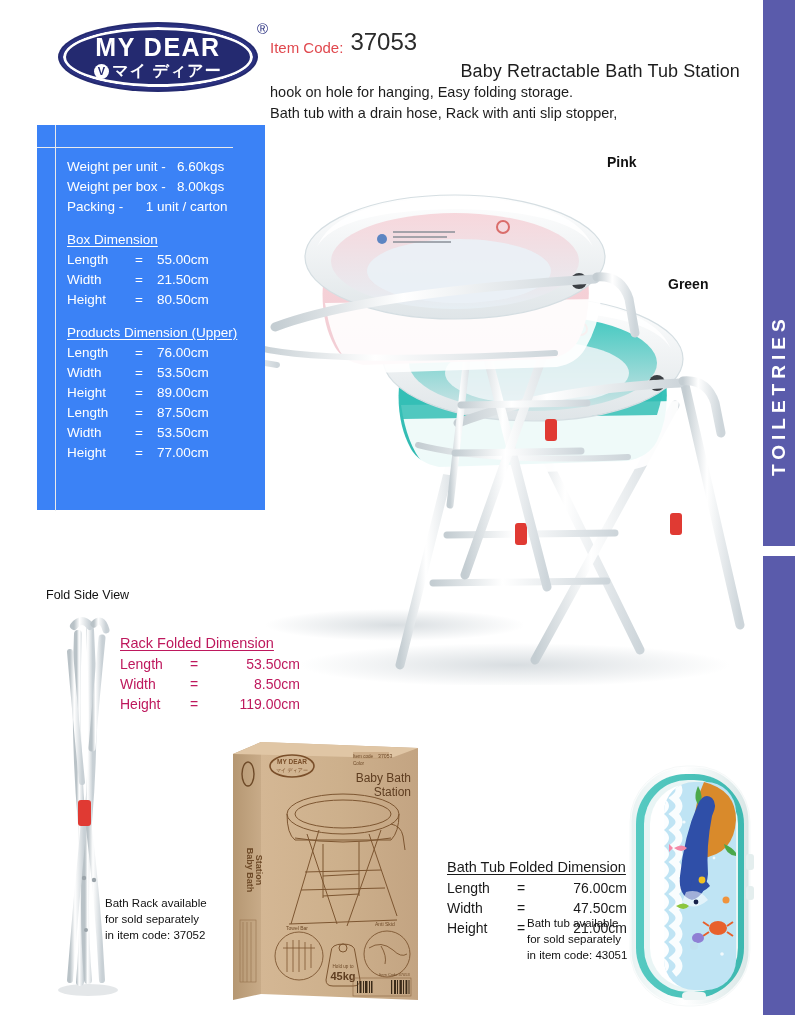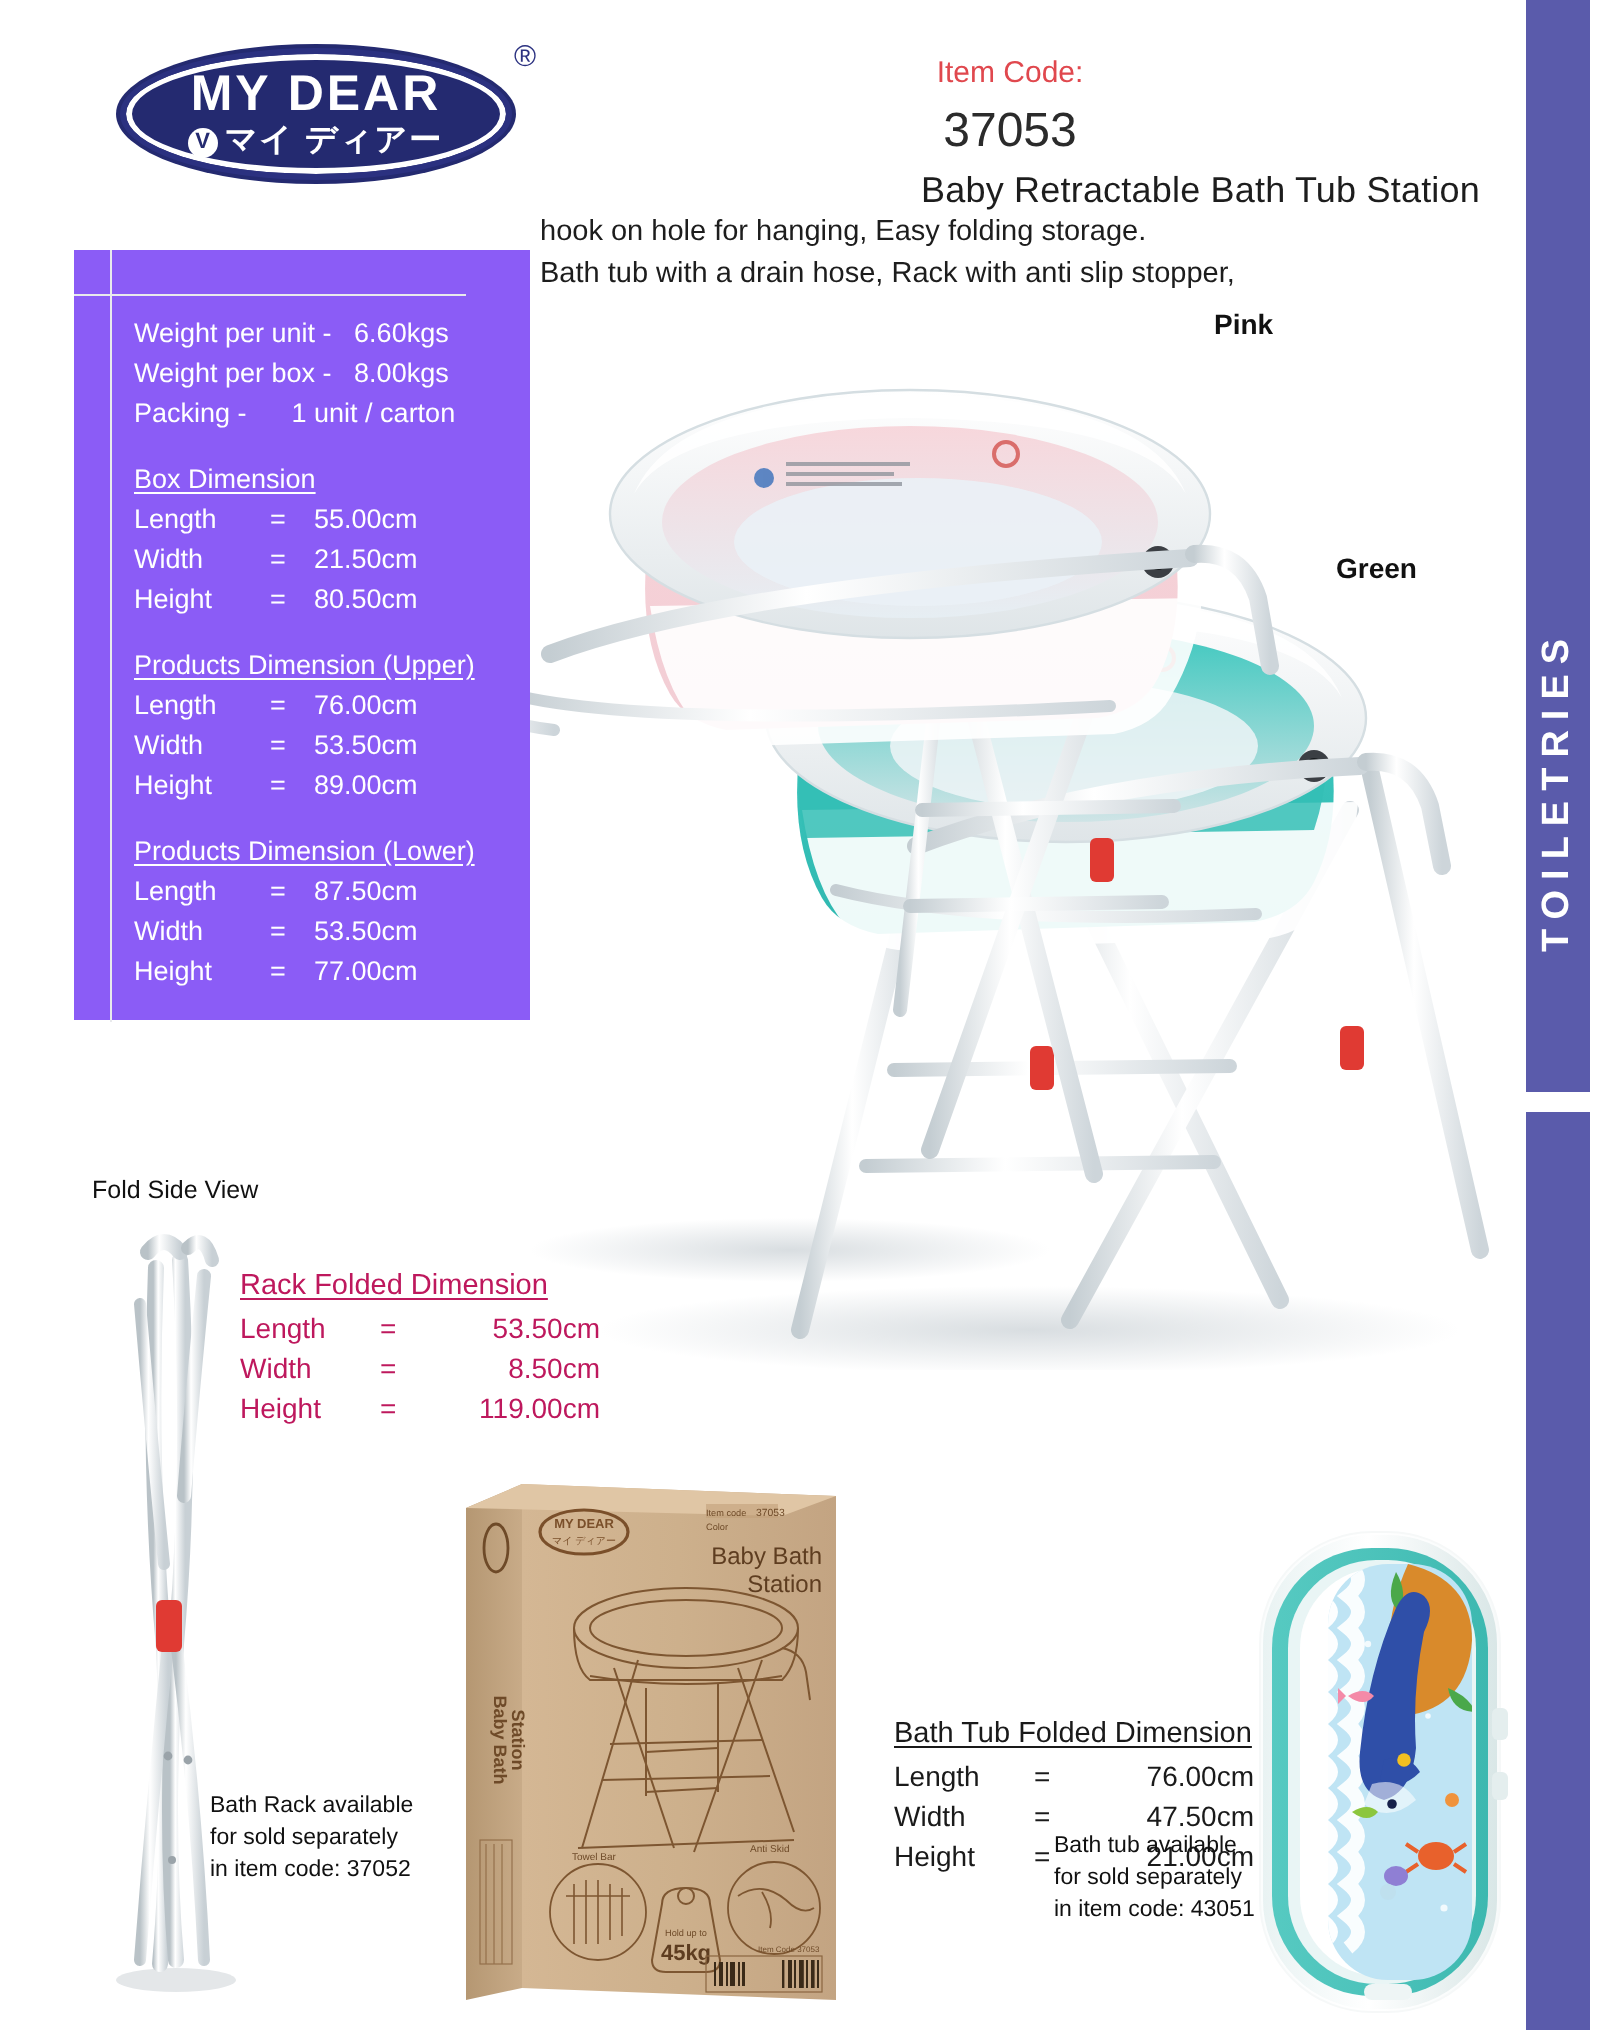--- a/index.html
+++ b/index.html
@@ -50,30 +50,30 @@
   }
   .logo-badge {
     display: inline-block; width: 15px; height: 15px; border-radius: 50%;
     background: #fff; color: #242a70; font-size: 11px; font-weight: bold;
     text-align: center; line-height: 15px;
   }
   .logo-reg { position: absolute; right: 2px; top: 2px; font-size: 15px; color: #2b3180; }
 
   
   .hdr { position: absolute; left: 270px; top: 28px; width: 470px; }
-  .hdr-code-row { display: flex; align-items: center; gap: 7px; flex-direction: column; }
+  .hdr-code-row { display: flex; align-items: flex-end; gap: 7px; }
   .hdr-code-label { color: #e0484e; font-size: 15px; }
   .hdr-code-val { color: #2b2b2b; font-size: 24px; }
   .hdr-title { color: #1d1d1d; font-size: 18px; margin-top: 5px; letter-spacing: .1px; text-align: right; }
   .hdr-desc { color: #1d1d1d; font-size: 14.5px; line-height: 1.35; margin-top: 1px; }
 
   
   .spec-panel {
     position: absolute; left: 37px; top: 125px; width: 228px; height: 385px;
-    background: #8b5cf6; color: #ffffff;
+    background: #3b82f6; color: #ffffff;
   }
   .spec-cross-h { position: absolute; left: 0; top: 22px; width: 196px; height: 1px; background: #e9eaec; }
   .spec-cross-v { position: absolute; left: 18px; top: 0; width: 1px; height: 386px; background: #e9eaec; }
   .spec-inner { position: absolute; left: 30px; top: 32px; width: 200px; }
   .spec-line { font-size: 13.5px; line-height: 20px; white-space: pre; }
   .spec-head {
     font-size: 13.5px; line-height: 20px; margin-top: 13px;
     text-decoration: underline; text-underline-offset: 2px; display: inline-block;
   }
   .spec-row { display: flex; font-size: 13.5px; line-height: 20px; }
@@ -307,21 +307,20 @@
           <span class="v">53.50cm</span>
         </div>
         <div class="spec-row">
           <span class="k">Height</span>
           <span class="e">=</span>
           <span class="v">89.00cm</span>
         </div>
       </div>
 
       <div>
-        <div class="spec-head">Products Dimension (Lower)</div>
         <div class="spec-row">
           <span class="k">Length</span>
           <span class="e">=</span>
           <span class="v">87.50cm</span>
         </div>
         <div class="spec-row">
           <span class="k">Width</span>
           <span class="e">=</span>
           <span class="v">53.50cm</span>
         </div>

